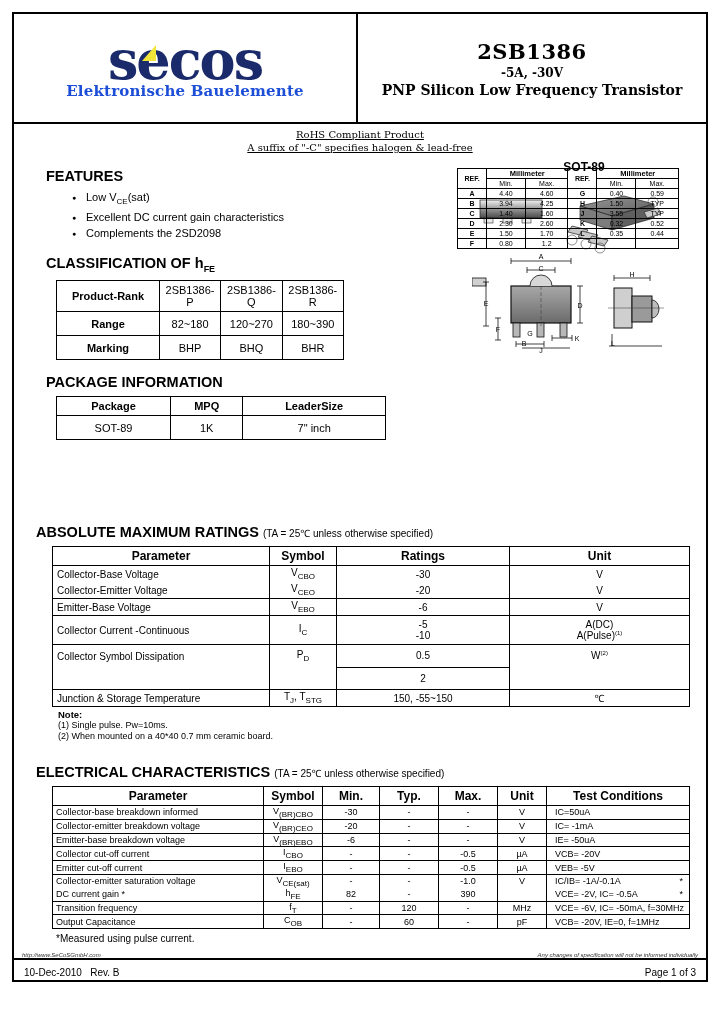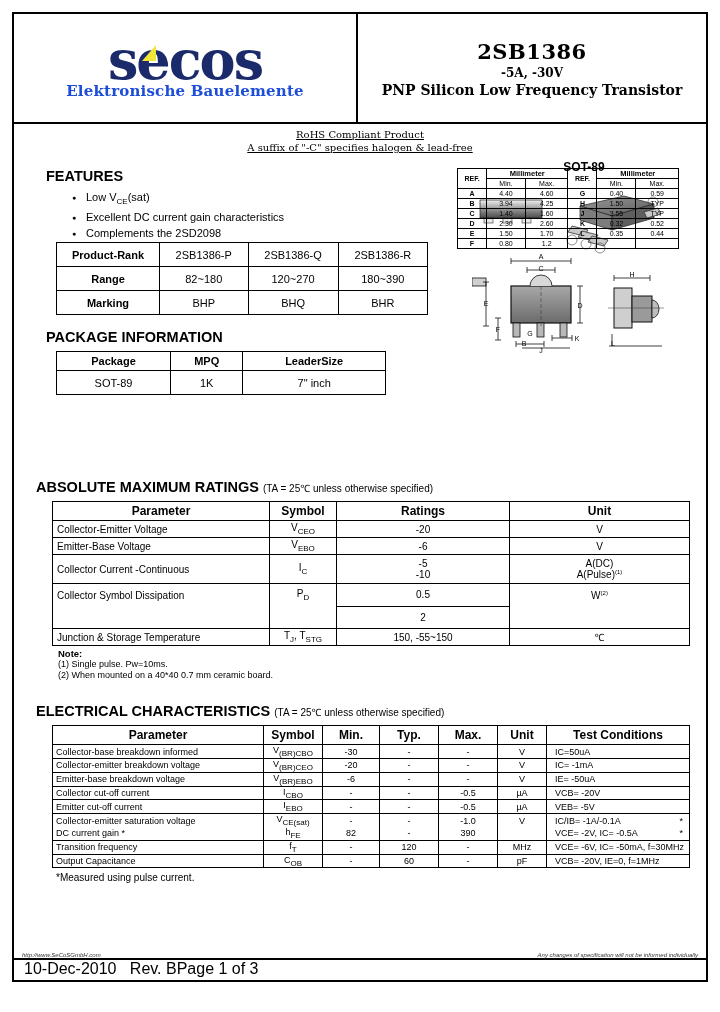--- a/index.html
+++ b/index.html
@@ -119,21 +119,21 @@
     font-size:11px;
   }
   .tbl td,.tbl th{
     border:1px solid #000;
     text-align:center;
     padding:3px 4px;
     font-weight:normal;
   }
   .tbl th{font-weight:bold;}
 
-  #classification-table{margin-left:24px;width:372px;}
+  #classification-table{margin-left:24px;width:288px;}
   #classification-table td{height:17px;}
   #classification-table td.rowhdr{font-weight:bold;width:94px;}
 
   #package-table{margin-left:24px;width:330px;}
   #package-table td{height:17px;}
 
   
   .pkg-area{
     position:absolute;
     left:455px;top:-8px;
@@ -237,24 +237,24 @@
     padding:0 8px;
     box-sizing:border-box;
     font-size:6px;
     font-style:italic;
     color:#333;
   }
   .foot-bottom{
     position:absolute;
     left:0;bottom:2px;
     width:100%;
-    display:flex;
+    display:flex;justify-content:space-between;
     padding:0 10px;
     box-sizing:border-box;
-    font-size:16px;
+    font-size:10px;
   }
 </style>
 </head>
 <body>
 
 <div class="page">
 
   <div class="header">
     <div class="hdr-logo">
       <div class="logo-word">
@@ -369,20 +369,23 @@
             <path d="M140,156 v12 M137,168 H190"></path>
           </g>
           <g font-size="7" font-family="Liberation Sans, sans-serif" text-anchor="middle">
             <text x="160" y="99">H</text>
             <text x="141" y="168">L</text>
           </g>
         </g>
       </svg>
     </div>
 
+    <h2 class="sec">
+      <span>CLASSIFICATION OF h</span><span class="small-sub">FE</span>
+    </h2>
     <table class="tbl" id="classification-table">
       <tbody>
         <tr>
           <td class="rowhdr">Product-Rank</td>
           <td>2SB1386-P</td>
           <td>2SB1386-Q</td>
           <td>2SB1386-R</td>
         </tr>
         <tr>
           <td class="rowhdr">Range</td>
@@ -485,20 +488,26 @@
     <h2 class="sec" style="margin-top:84px;margin-left:4px;">
       <span>ABSOLUTE MAXIMUM RATINGS</span> <span class="sub">(TA = 25℃ unless otherwise specified)</span>
     </h2>
     <table id="ratings-table">
       <tbody>
         <tr>
           <th style="width:212px">Parameter</th>
           <th style="width:62px">Symbol</th>
           <th style="width:168px">Ratings</th>
           <th>Unit</th>
+        </tr>
+        <tr>
+          <td class="param nb">Collector-Base Voltage</td>
+          <td class="c nb"><span>V</span><span class="sub-idx">CBO</span></td>
+          <td class="c nb">-30</td>
+          <td class="c nb">V</td>
         </tr>
         <tr>
           <td class="param nt">Collector-Emitter Voltage</td>
           <td class="c nt"><span>V</span><span class="sub-idx">CEO</span></td>
           <td class="c nt">-20</td>
           <td class="c nt">V</td>
         </tr>
         <tr>
           <td class="param">Emitter-Base Voltage</td>
           <td class="c"><span>V</span><span class="sub-idx">EBO</span></td>

